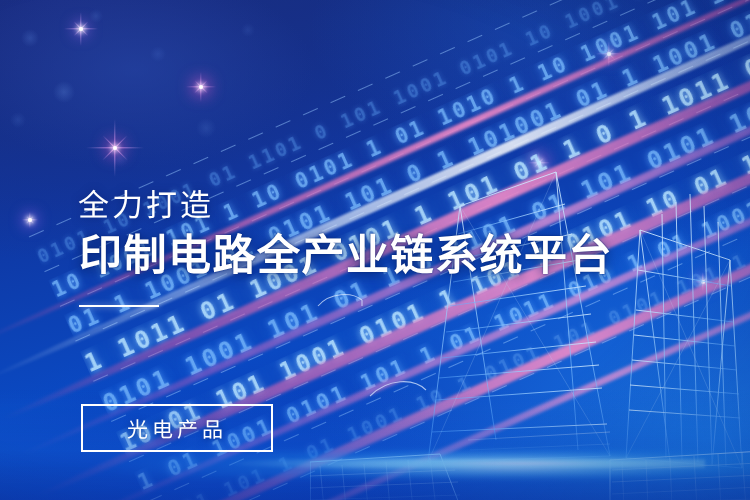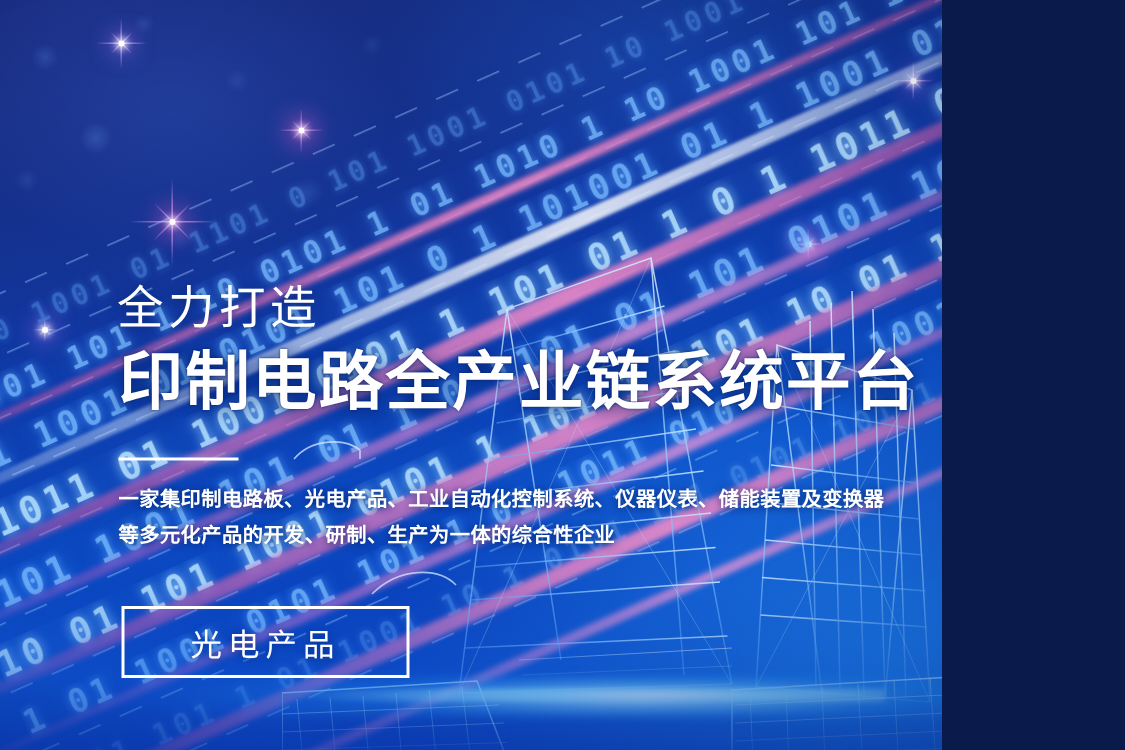--- a/index.html
+++ b/index.html
@@ -1,21 +1,21 @@
 <!DOCTYPE html>
 <html lang="zh-CN"><head>
 <meta charset="utf-8">
 <title>Banner</title>
 <style>
   html,body{margin:0;padding:0;background:#0a1a4a;}
   *{box-sizing:border-box;}
 
   .stage{
     position:relative;
-    width:628px;height:500px;
+    width:750px;height:500px;
     overflow:hidden;
     font-family:"Liberation Sans","DejaVu Sans",sans-serif;
     background:
       radial-gradient(120% 95% at 8% 0%,   #1b2f86 0%, rgba(27,47,134,0) 55%),
       radial-gradient(90% 80% at 95% 88%,  #1b7ae8 0%, rgba(27,122,232,0) 60%),
       linear-gradient(168deg, #132a78 0%, #0f37a2 34%, #0a49c2 62%, #0a3ab4 82%, #0b33a8 100%);
   }
 
   .layer{position:absolute;inset:0;pointer-events:none;}
 
@@ -306,21 +306,17 @@
 
   <div class="beam"></div>
   <div class="beam2"></div>
   <div class="groundglow"></div>
   <div class="layer vignette"></div>
 
   <div class="content">
     <div class="eyebrow">全力打造</div>
     <h1 class="headline">印制电路全产业链系统平台</h1>
     <div class="rule"></div>
-    <div class="desc">
-      <p>一家集印制电路板、光电产品、工业自动化控制系统、仪器仪表、储能装置及变换器</p>
-      <p>等多元化产品的开发、研制、生产为一体的综合性企业</p>
-    </div>
   </div>
 
   <div class="cta">光电产品</div>
 
 </div>
 
 </body></html>

